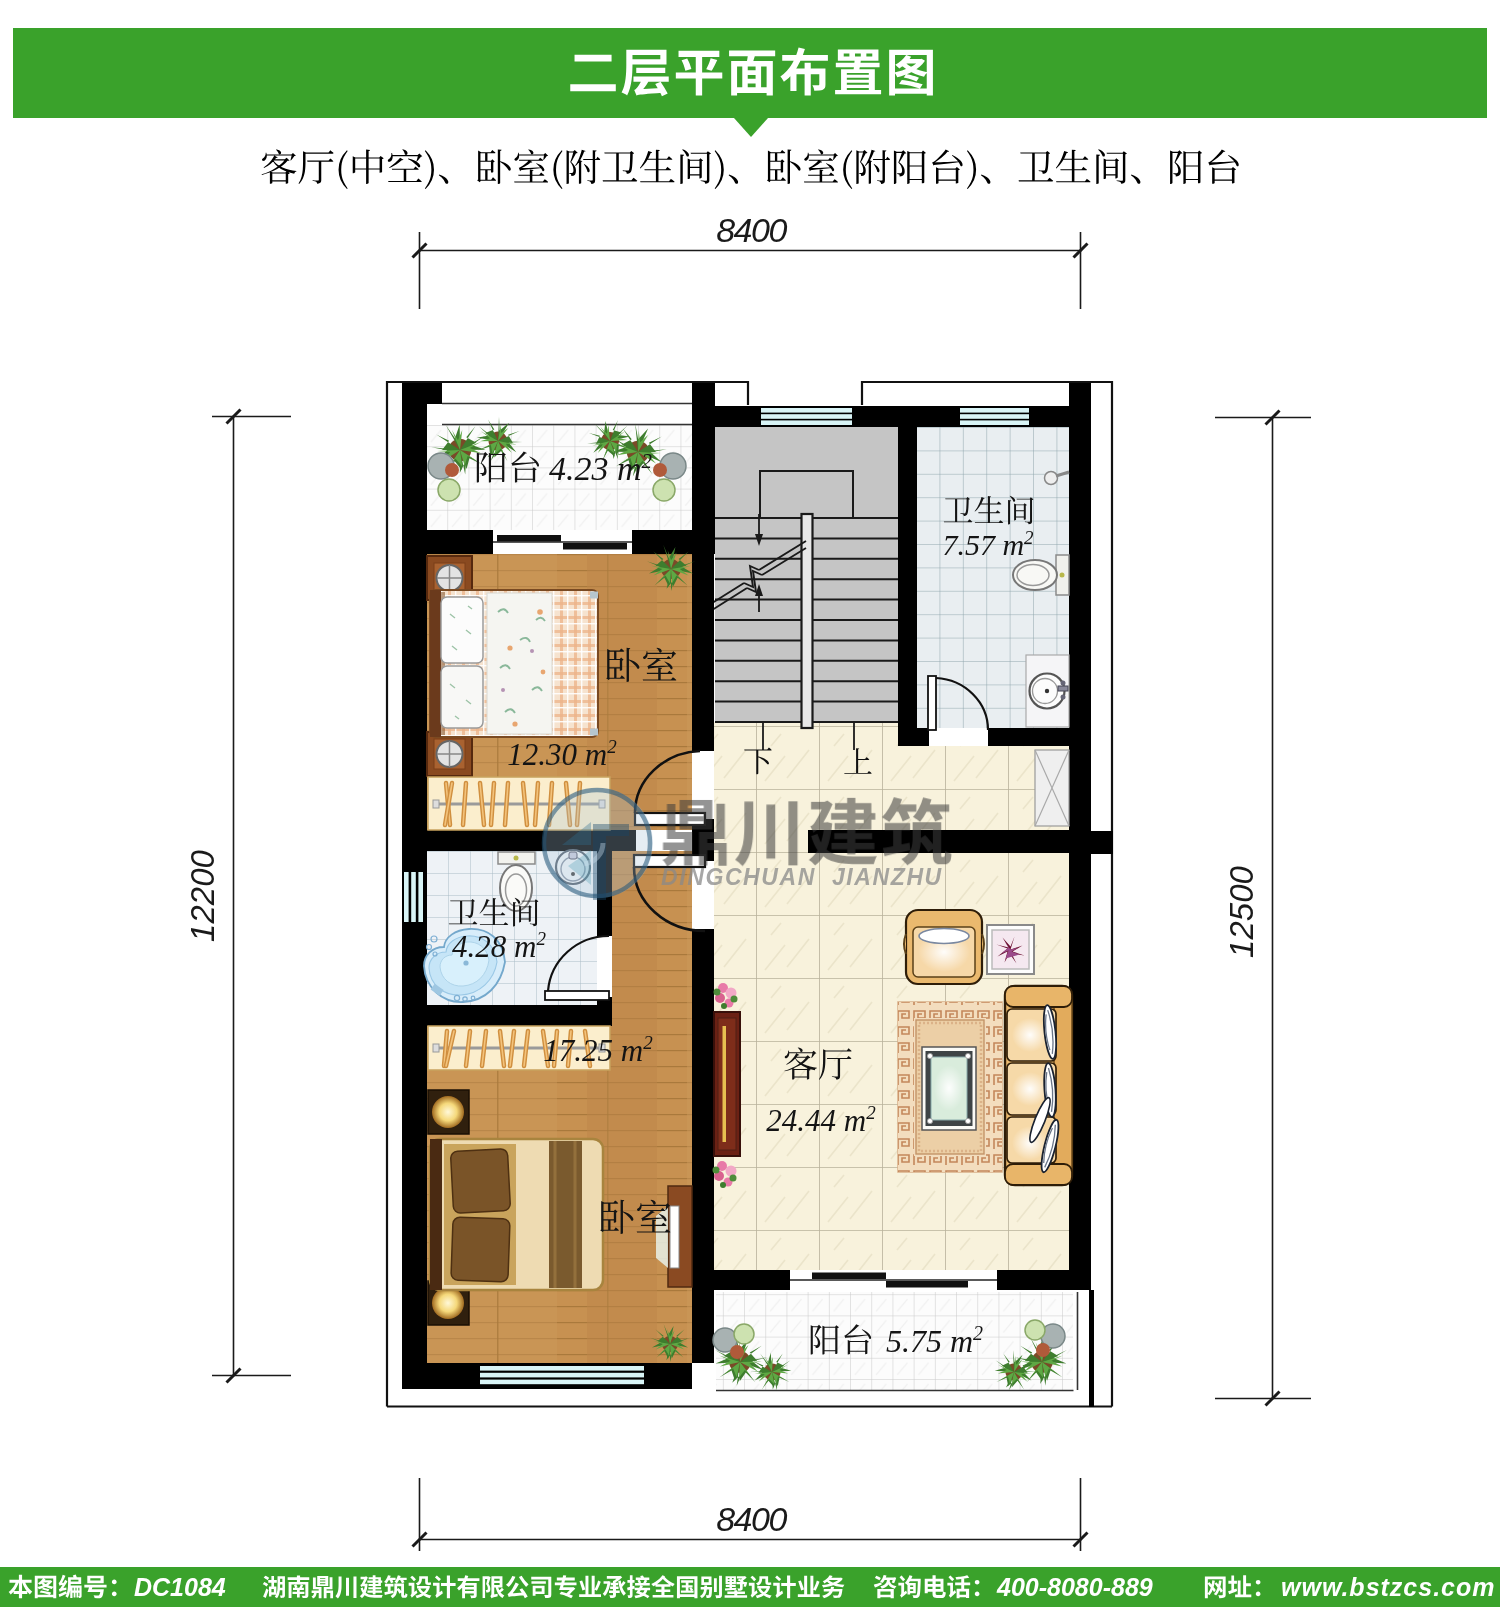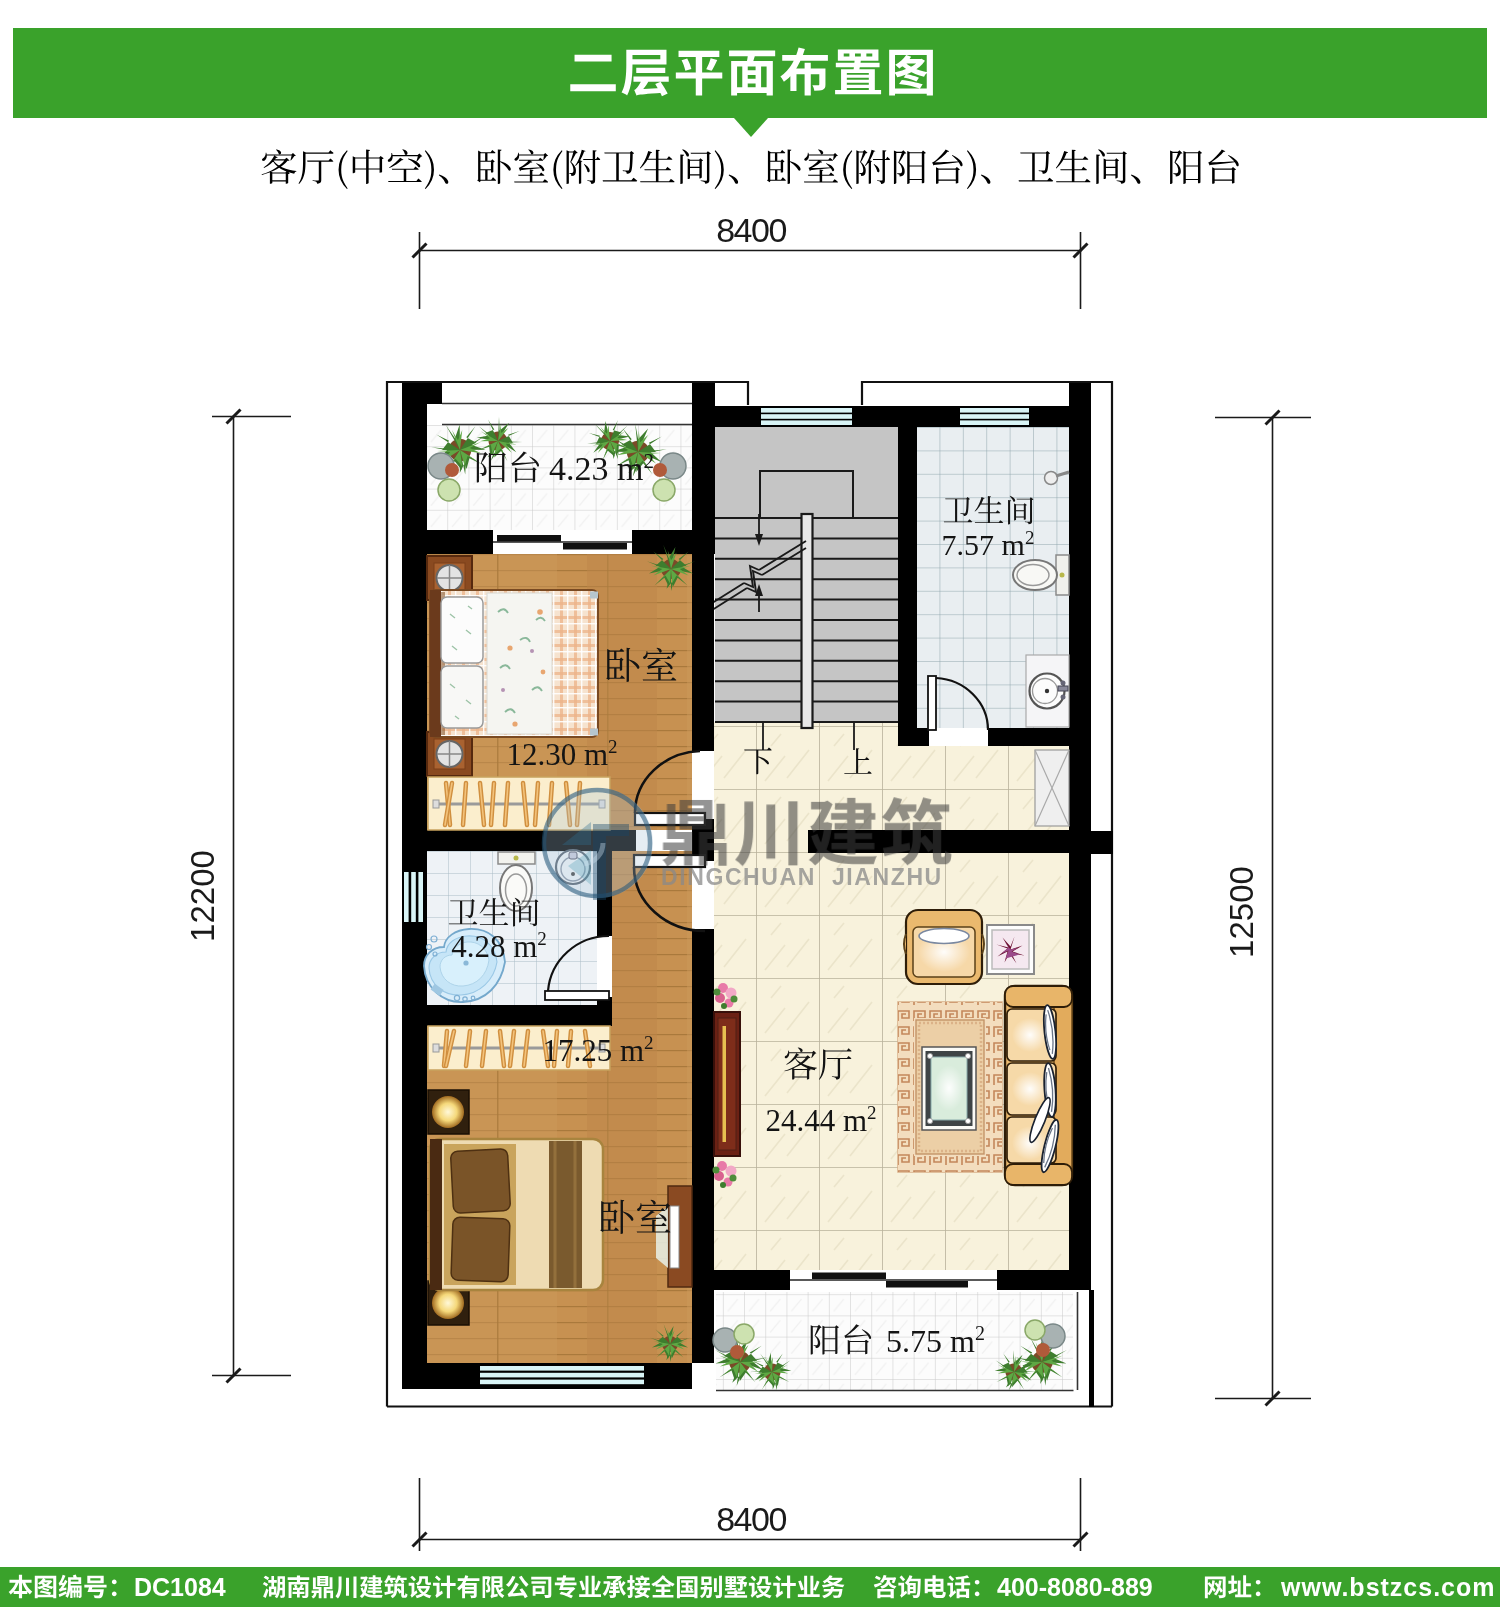--- a/index.html
+++ b/index.html
@@ -1,15 +1,15 @@
 <!DOCTYPE html>
 <html><head><meta charset="utf-8">
 <style>
 html,body{margin:0;padding:0;background:#fff;}
-.page{position:relative;width:1500px;height:1607px;overflow:hidden;font-family:"Liberation Sans",sans-serif;}
+.page{position:relative;width:1500px;height:1607px;overflow:hidden;font-family:"Liberation Sans",sans-serif;font-style:italic;}
 .hbar{position:absolute;left:13px;top:28px;width:1474px;height:90px;background:#3aa22b;}
 .tri{position:absolute;left:734px;top:118px;width:0;height:0;border-left:17px solid transparent;border-right:17px solid transparent;border-top:19px solid #3aa22b;}
 .fbar{position:absolute;left:0;top:1567px;width:1500px;height:40px;background:#3aa22b;}
 svg.plan{position:absolute;left:0;top:0;}
 </style></head>
 <body>
 <div class="page">
 
 <div class="hbar"></div>
 

